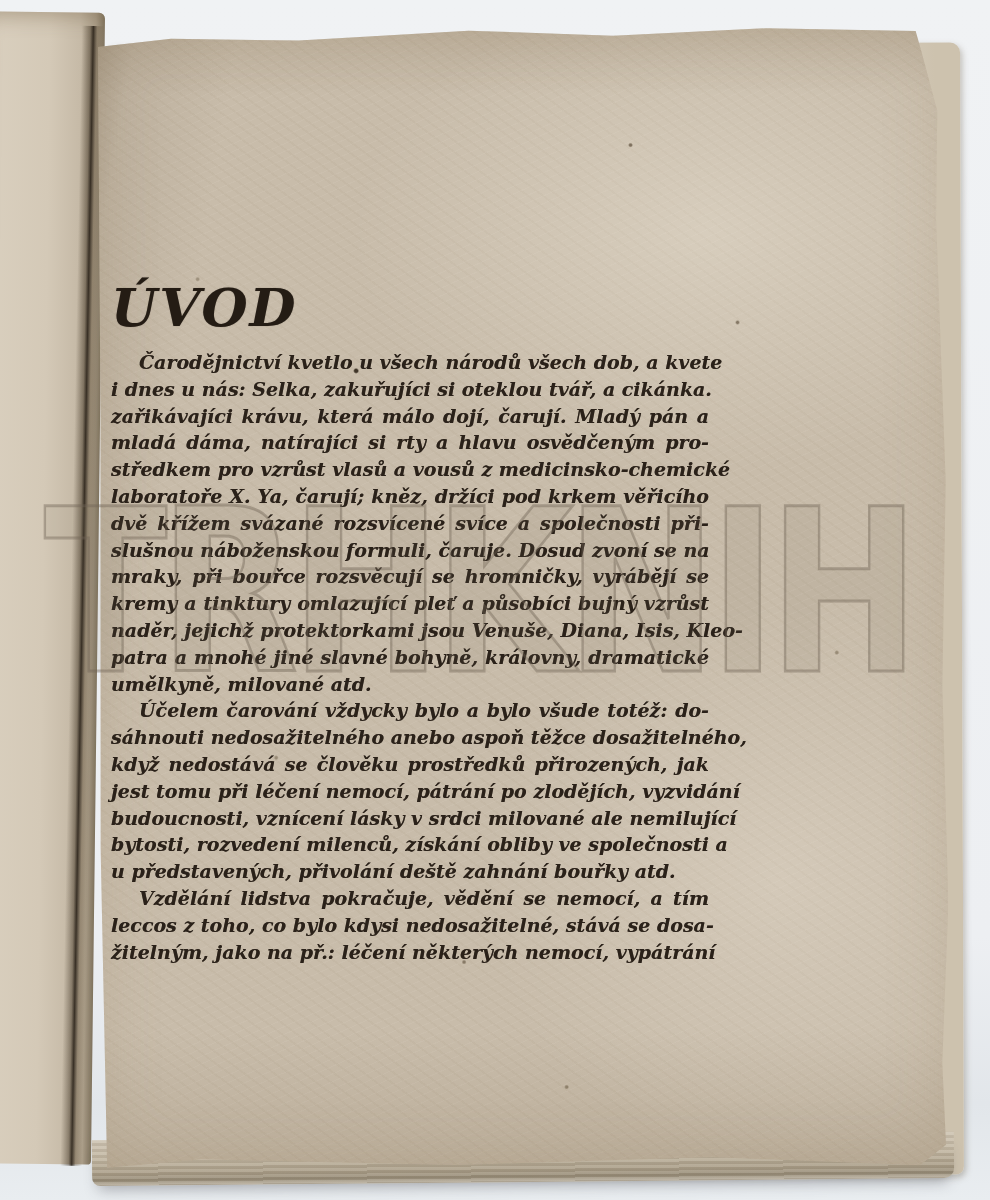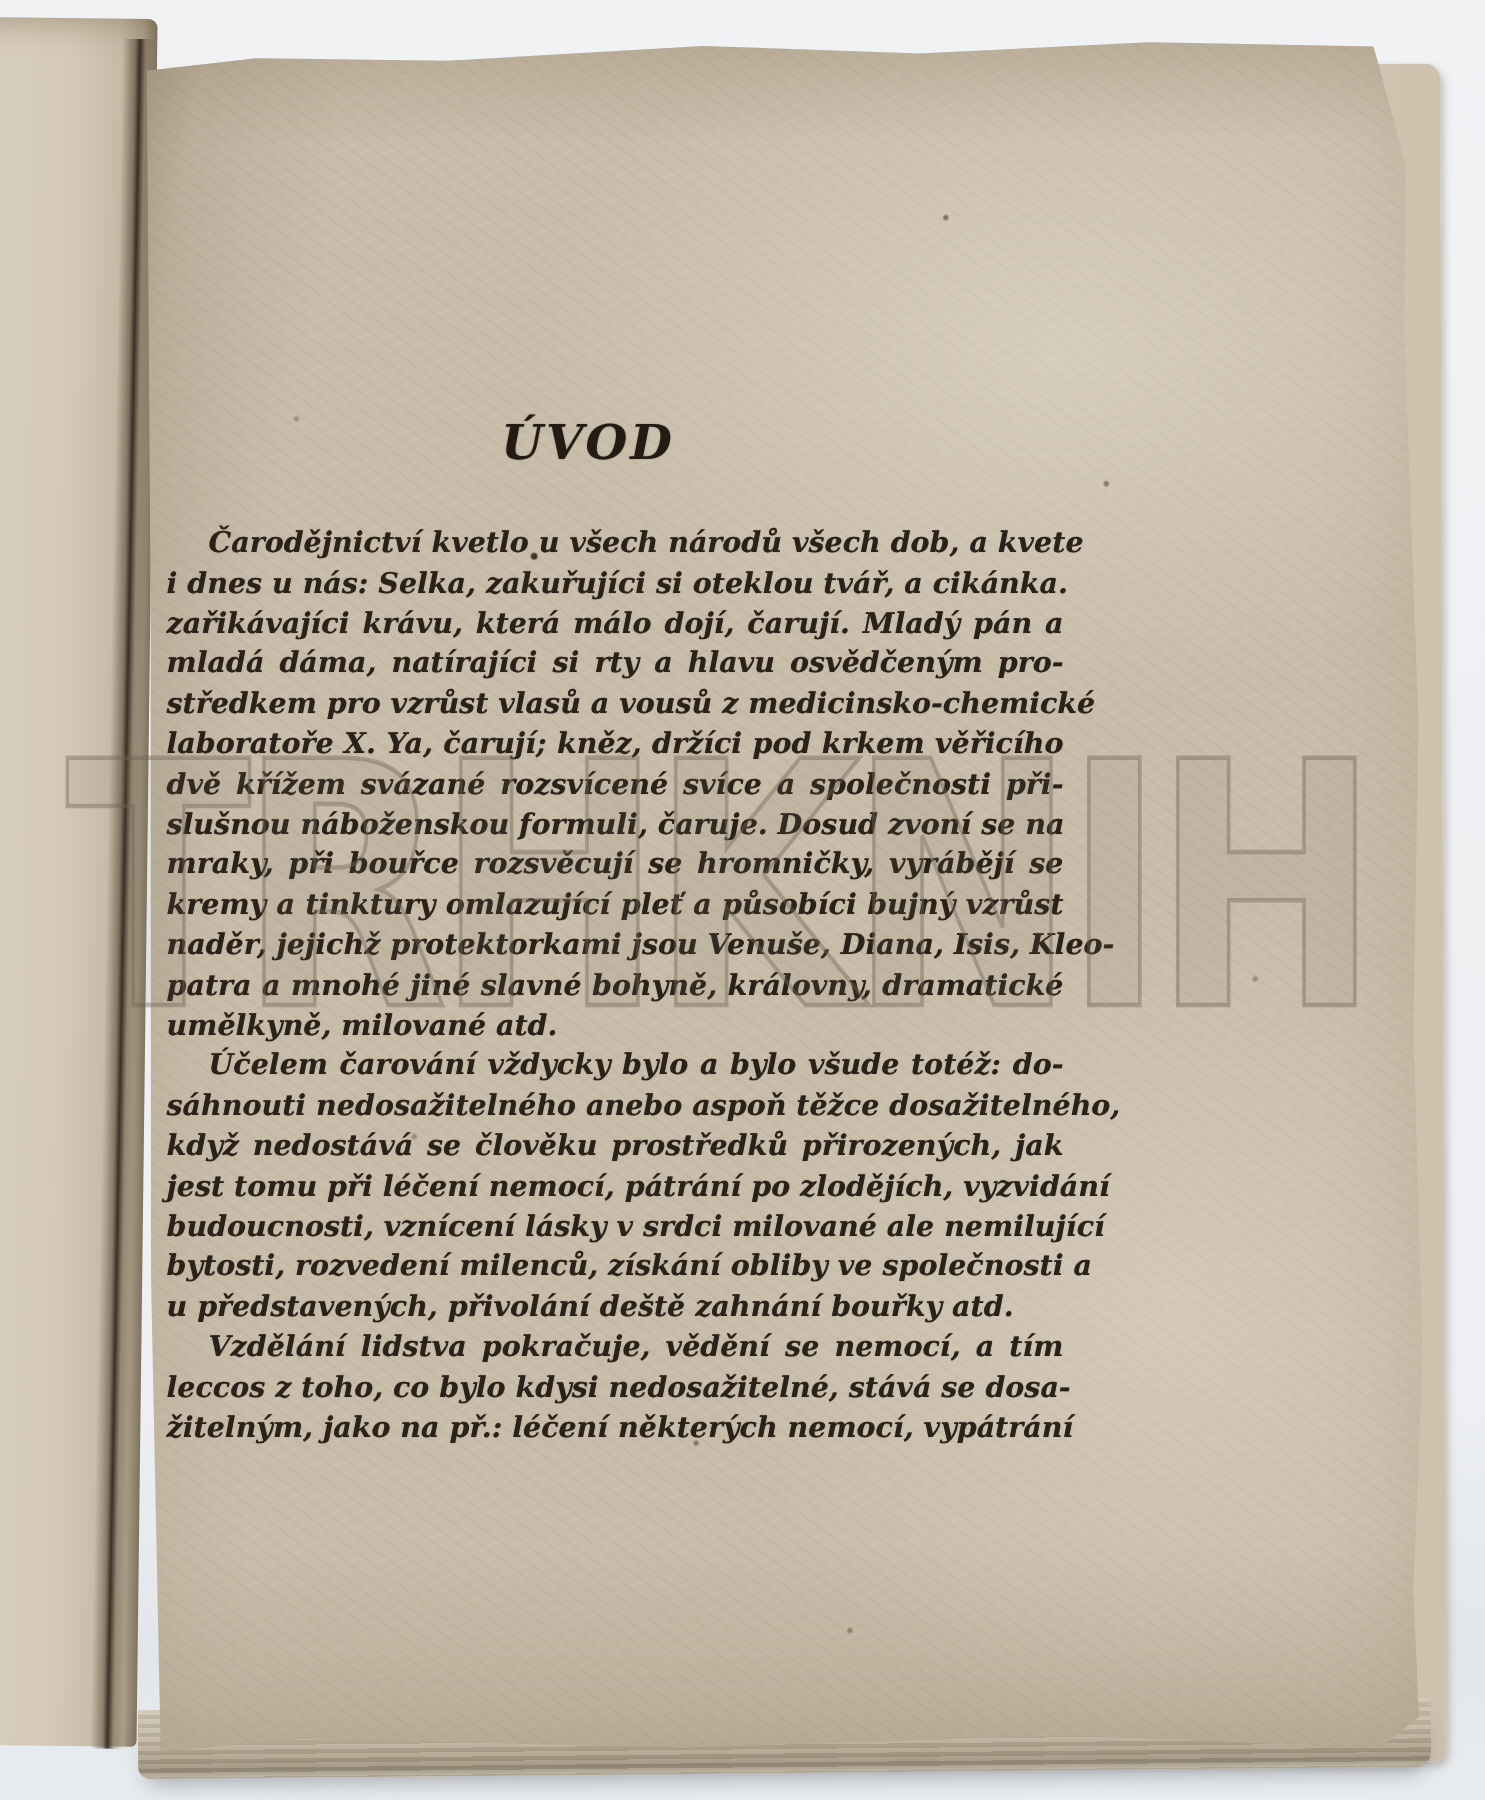--- a/index.html
+++ b/index.html
@@ -71,23 +71,22 @@
     clip-path:polygon(
       0.4% 1.6%, 9% 0.9%, 24% 1.1%, 44% 0.3%, 61% 0.8%, 79% 0.2%, 96.6% 0.5%,
       97.3% 2.4%, 99.1% 7.5%, 98.9% 17%, 99.9% 40%, 99.4% 58%, 100% 77%,
       99.2% 91%, 99.6% 98.2%, 96.5% 100%, 72% 99.2%, 42% 99.8%, 12% 99.2%,
       0.9% 99.9%, 0.3% 72%, 0.5% 34%);
     box-shadow:inset 0 0 60px rgba(150,130,100,.25);
   }
 
   
   .page-title{
-    position:absolute;left:93px;top:276px;width:598px;
-    text-align:center;
-    font-size:32px;font-weight:700;font-style:italic;letter-spacing:2px;
+    position:absolute;left:111px;top:276px;width:598px;
+    font-size:53px;font-weight:700;font-style:italic;letter-spacing:2px;
     color:#241c14;
     text-shadow:0 0 1px rgba(36,28,20,.4);
   }
   .body-text{
     position:absolute;left:111px;top:349px;width:598px;
     font-size:19px;font-weight:700;font-style:italic;
     color:#2a2119;line-height:26.8px;
     text-shadow:0 0 .6px rgba(42,33,25,.55);
   }
   .line{text-align:justify;text-align-last:justify;white-space:nowrap;}

